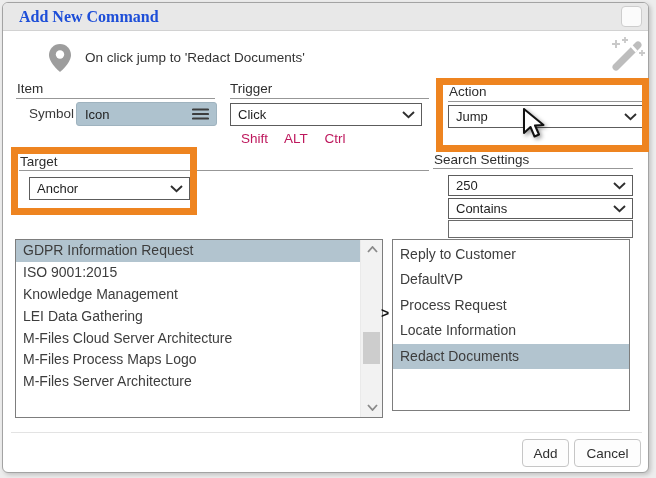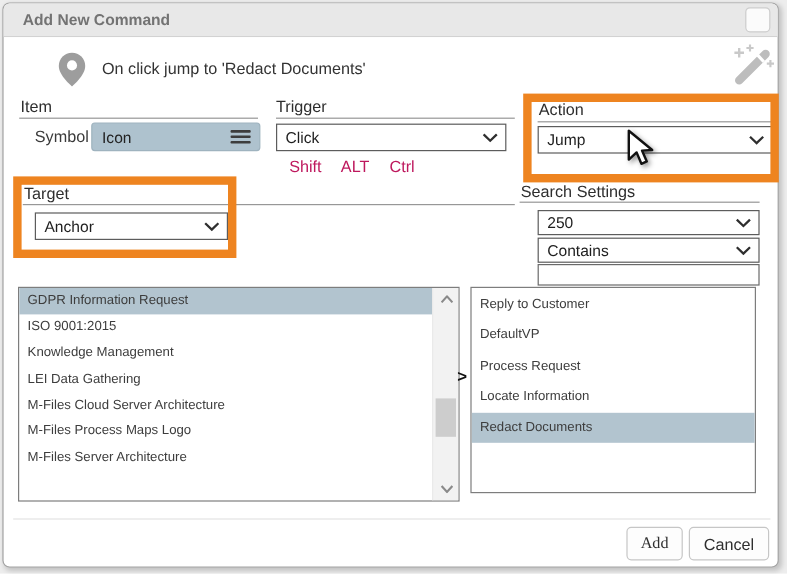--- a/index.html
+++ b/index.html
@@ -9,21 +9,21 @@
   }
   *{margin:0;padding:0;box-sizing:border-box;}
   html,body{width:656px;height:478px;overflow:hidden;}
   body{background:#ededed;font-family:"Liberation Sans",sans-serif;-webkit-font-smoothing:antialiased;}
 
   .dialog{position:absolute;left:2px;top:2px;width:647px;height:471px;background:#fff;
     border:1px solid #a3a3a3;border-radius:6px;box-shadow:2px 2px 4px rgba(0,0,0,.18);}
 
   .title-bar{position:absolute;left:0;top:0;right:0;height:28px;background:#e8e8e8;
     border-bottom:1px solid #d2d2d2;border-radius:5px 5px 0 0;}
-  .title-text{position:absolute;left:16px;top:0;line-height:28px;font-size:13px;font-weight:bold;color:#737373;}
+  .title-text{position:absolute;left:16px;top:0;line-height:28px;font-size:16px;font-weight:bold;color:#1d4ed8;font-family:Liberation Serif, serif;}
   .close-btn{position:absolute;right:6px;top:3px;width:21px;height:21px;background:#fbfbfb;
     border:1px solid #cdcdcd;border-radius:4px;cursor:pointer;}
 
   .subtitle{position:absolute;left:82px;top:47px;font-size:13.5px;color:#333;}
   .pin{position:absolute;left:45px;top:40px;}
   .wand{position:absolute;left:605px;top:33px;}
 
   .section-label{position:absolute;font-size:13.5px;color:#2e2e2e;}
   .underline{position:absolute;height:1px;background:#979797;z-index:1;}
 
@@ -41,36 +41,36 @@
   .modifiers{position:absolute;left:238px;top:128px;font-size:13.5px;color:#be185d;}
   .modifiers span{margin-right:13px;}
 
   .text-input{position:absolute;left:445px;top:217px;width:185px;height:18px;border:1px solid #6a6a6a;
     font-family:"Liberation Sans",sans-serif;font-size:12px;padding:0 4px;z-index:2;}
 
   .listbox{position:absolute;background:#fff;border:1px solid #7d7d7d;overflow:hidden;z-index:2;}
   .rows{position:absolute;top:0;bottom:0;left:0;}
   .rows.dense{right:22px;}
   .rows.roomy{right:0;padding-top:2px;}
-  .list-item{padding-left:7px;font-size:11px;color:#3d3d3d;white-space:nowrap;overflow:hidden;}
+  .list-item{padding-left:7px;font-size:14px;color:#3d3d3d;white-space:nowrap;overflow:hidden;}
   .rows.dense .list-item{height:21.9px;line-height:21.9px;}
   .rows.roomy .list-item{height:25.4px;line-height:25.4px;}
   .list-item.selected{background:var(--selection-blue,#B2C4CF);}
 
   .scrollbar{position:absolute;top:0;bottom:0;right:0;width:22px;background:#f2f2f2;border-left:1px solid #eaeaea;}
   .sb-btn{position:absolute;left:0;width:22px;height:19px;display:flex;align-items:center;justify-content:center;cursor:pointer;}
   .sb-up{top:0;} .sb-down{bottom:0;}
   .sb-thumb{position:absolute;left:2px;right:2px;top:92px;height:32px;background:#cdcdcd;cursor:pointer;}
 
   .expander{position:absolute;left:378px;top:302px;font-size:14px;font-weight:bold;color:#111;z-index:3;cursor:pointer;}
 
   .footer-sep{position:absolute;left:8px;top:429px;width:631px;height:1px;background:#e3e3e3;}
   .btn{position:absolute;top:436px;height:28px;background:#fdfdfd;border:1px solid #c6c6c6;border-radius:4px;
     font-family:"Liberation Sans",sans-serif;font-size:13.5px;color:#2f2f2f;cursor:pointer;}
-  .btn-add{left:519px;width:47px;font-family:Liberation Serif, serif;}
+  .btn-add{left:519px;width:47px;}
   .btn-cancel{left:571px;width:67px;}
 
   .cursor{position:absolute;left:517px;top:104px;z-index:6;pointer-events:none;}
 </style>
 </head>
 <body>
 
 <div class="dialog">
 
   <div class="title-bar">

